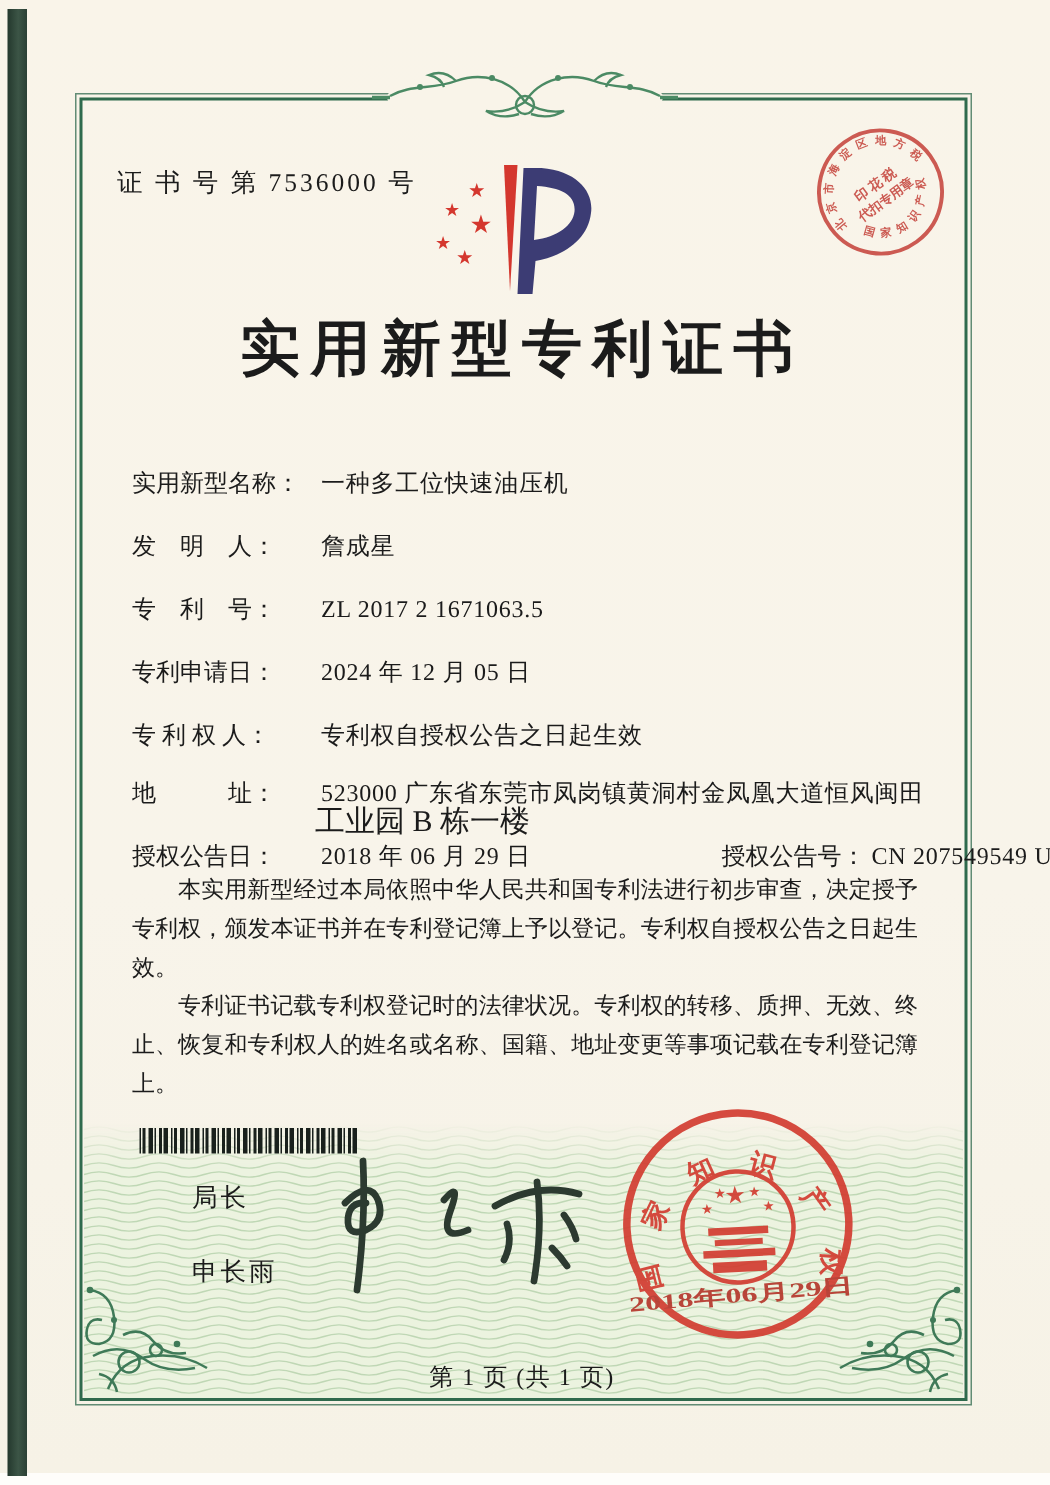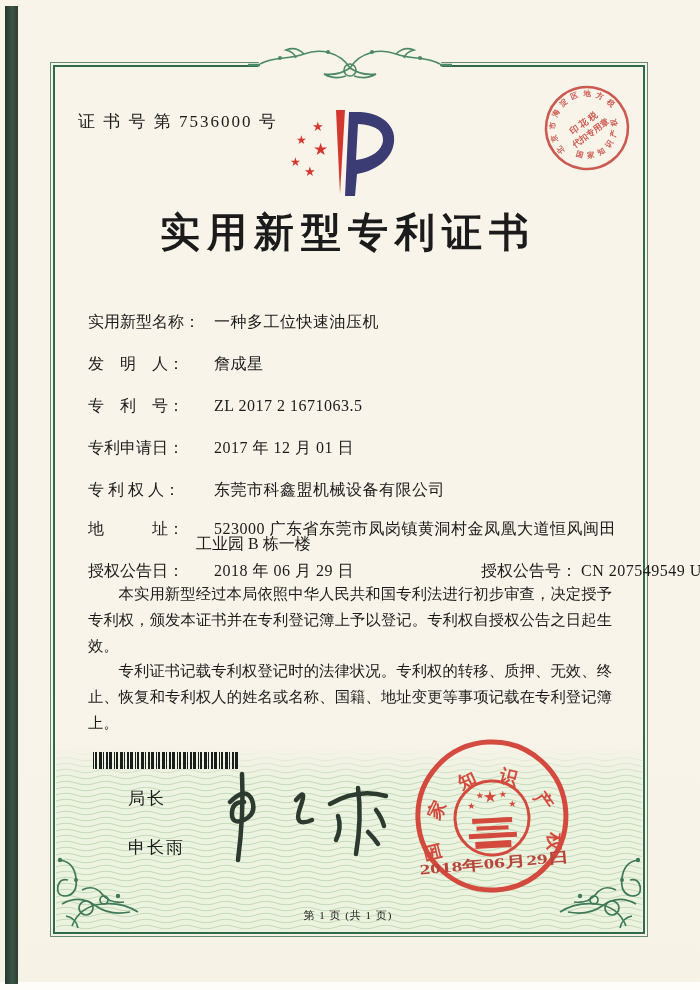--- a/index.html
+++ b/index.html
@@ -20,35 +20,35 @@
     -webkit-mask-image:linear-gradient(to bottom,transparent,#000 32px);
     mask-image:linear-gradient(to bottom,transparent,#000 32px);}
   .waves svg{display:block}
   .cert-no{position:absolute;left:78px;top:110px;font-size:17px;letter-spacing:2px;}
   .logo{position:absolute;left:286px;top:108px;}
   .title{position:absolute;left:50px;top:205px;width:596px;text-align:center;
     font-size:40px;font-weight:600;letter-spacing:7px;}
   .row{position:absolute;left:88px;font-size:16px;white-space:nowrap;margin-top:10px;}
   .row .lab{display:inline-block;width:122px;}
   .row .val{letter-spacing:.5px;}
-  .addr2{position:absolute;left:196px;font-size:16px;}
+  .addr2{position:absolute;left:210px;font-size:20px;}
   .grant-no{position:absolute;left:393px;top:0;}
   .legal{position:absolute;left:88px;top:581px;width:524px;
     font-size:15.3px;line-height:25.8px;text-align:justify;}
   .legal p{margin:0;text-indent:2em;}
   .barcode{position:absolute;left:93px;top:752px;width:160px;height:17px;
     display:flex;align-items:stretch;}
   .barcode i{display:block;height:100%;background:#19201c;}
   .barcode b{display:block;height:100%;}
   .director{position:absolute;left:128px;top:787px;font-size:17px;letter-spacing:2px;}
   .director-name{position:absolute;left:128px;top:836px;font-size:17px;letter-spacing:2px;}
   .signature{position:absolute;left:212px;top:762px;}
   .seal{position:absolute;left:410px;top:736px;transform:rotate(-3deg);}
   .tax-stamp{position:absolute;left:537px;top:78px;}
-  .footer{position:absolute;left:50px;top:908px;width:596px;text-align:center;font-size:11px;letter-spacing:1px;}
+  .footer{position:absolute;left:50px;top:908px;width:596px;text-align:center;font-size:16px;letter-spacing:1px;}
   .orn{position:absolute;}
   svg text{font-family:"Liberation Serif","DejaVu Serif",serif;}
 </style>
 </head>
 <body>
 
 <div class="paper"></div>
 <div class="spine"></div>
 
 <div class="waves">
@@ -189,25 +189,25 @@
 <div class="row" style="top:344px">
   <span class="lab">发　明　人：</span>
   <span class="val">詹成星</span>
 </div>
 <div class="row" style="top:386px">
   <span class="lab">专　利　号：</span>
   <span class="val">ZL 2017 2 1671063.5</span>
 </div>
 <div class="row" style="top:428px">
   <span class="lab">专利申请日：</span>
-  <span class="val">2017 年 12 月 01 日</span>
+  <span class="val">2024 年 12 月 05 日</span>
 </div>
 <div class="row" style="top:470px">
   <span class="lab">专 利 权 人：</span>
-  <span class="val">东莞市科鑫盟机械设备有限公司</span>
+  <span class="val">专利权自授权公告之日起生效</span>
 </div>
 <div class="row" style="top:509px">
   <span class="lab">地　　　址：</span>
   <span class="val">523000 广东省东莞市凤岗镇黄洞村金凤凰大道恒风闽田</span>
 </div>
 <div class="addr2" style="top:534px">工业园 B 栋一楼</div>
 <div class="row" style="top:551px">
   <span class="lab">授权公告日：</span>
   <span class="val">2018 年 06 月 29 日</span>
   <span class="grant-no">

